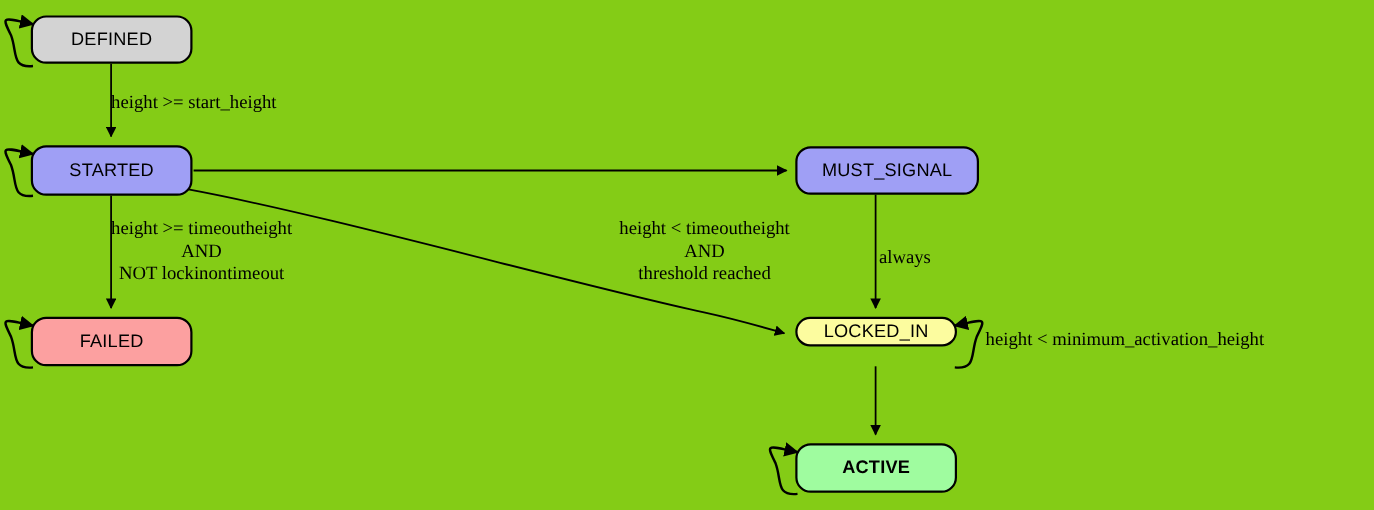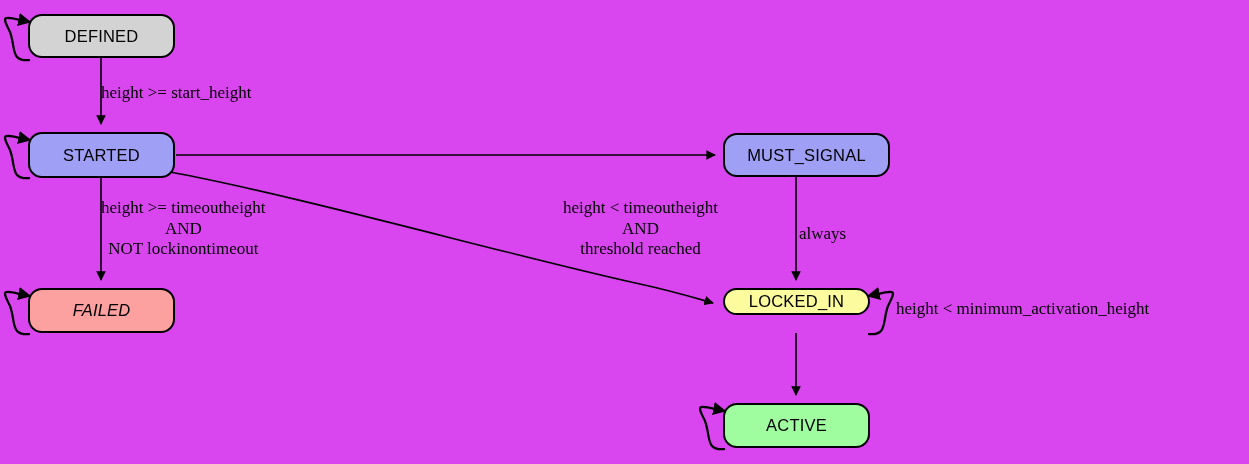--- a/index.html
+++ b/index.html
@@ -4,21 +4,21 @@
 <style>
   html, body {
     margin: 0;
     padding: 0;
     background: #ffffff;
   }
   #canvas {
     position: relative;
     width: 1249px;
     height: 464px;
-    background: #d946ef;
+    background: #84cc16;
     overflow: hidden;
     font-family: "Liberation Sans", sans-serif;
   }
   svg.layer {
     position: absolute;
     left: 0;
     top: 0;
     width: 1249px;
     height: 464px;
     pointer-events: none;
@@ -111,33 +111,33 @@
   </svg>
 
   <div class="node-box" style="left:28px; top:14px; width:147px; height:44px; background:#d3d3d3;">
     <span>DEFINED</span>
   </div>
 
   <div class="node-box" style="left:28px; top:132px; width:147px; height:46px; background:#9f9ff5;">
     <span>STARTED</span>
   </div>
 
-  <div class="node-box" style="left:28px; top:288px; width:147px; height:45px; background:#fca0a0;font-style:italic;">
+  <div class="node-box" style="left:28px; top:288px; width:147px; height:45px; background:#fca0a0;">
     <span>FAILED</span>
   </div>
 
   <div class="node-box" style="left:723px; top:133px; width:167px; height:44px; background:#9f9ff5;">
     <span>MUST_SIGNAL</span>
   </div>
 
   <div class="node-box" style="left:723px; top:288px; width:147px; height:27px; background:#fcfc9f;">
     <span>LOCKED_IN</span>
   </div>
 
-  <div class="node-box" style="left:723px; top:403px; width:147px; height:45px; background:#9ffc9f;">
+  <div class="node-box" style="left:723px; top:403px; width:147px; height:45px; background:#9ffc9f;font-weight:bold;">
     <span>ACTIVE</span>
   </div>
 
   <div class="edge-label left" style="left:101px; top:83px;">height &gt;= start_height</div>
 
 
   <div class="edge-label" style="left:101px; top:198px;">height &gt;= timeoutheight
 AND
 NOT lockinontimeout</div>
 

